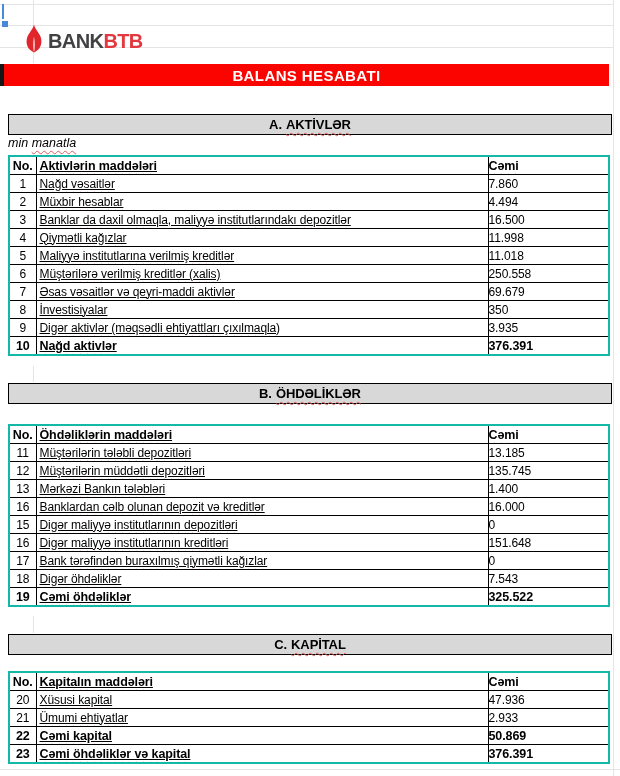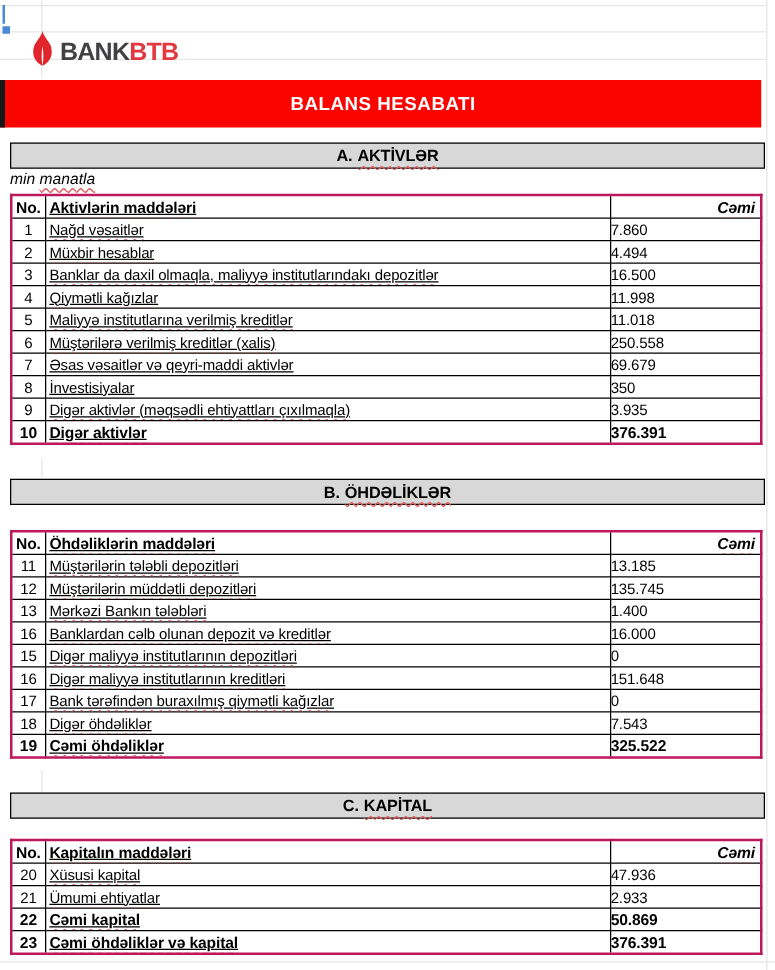--- a/index.html
+++ b/index.html
@@ -15,50 +15,50 @@
   
   .sel-line{position:absolute;left:2px;top:4px;width:2px;height:15px;background:#4a89d8;}
   .sel-square{position:absolute;left:2px;top:21px;width:6px;height:6px;background:#4a89d8;}
   
   .logo{position:absolute;left:24px;top:24px;display:flex;align-items:center;gap:4px;}
   .logo-text{font-size:20px;font-weight:600;letter-spacing:-0.6px;line-height:1;}
   .logo-bank{color:#414042;}
   .logo-btb{color:#e2383f;text-align:right;}
   
   .banner{
-    position:absolute;left:0;top:64px;width:605px;height:38px;
+    position:absolute;left:0;top:64px;width:605px;height:22px;
     background:#fb0400;border-left:4px solid #161616;
     display:flex;align-items:center;justify-content:center;
   }
   .banner-title{color:#fff;font-weight:700;font-size:15px;letter-spacing:0.4px;}
   
   .band{
     position:absolute;left:8px;width:602px;height:19px;
     background:#d8d8d8;border:1px solid #000;
     display:flex;align-items:center;justify-content:center;
     font-weight:700;font-size:13px;letter-spacing:-0.1px;
   }
   .band .letter{margin-right:4px;}
   
   .unit-note{
     position:absolute;left:8px;top:136px;width:602px;
     font-style:italic;font-size:12.5px;
   }
   
   table{
     position:absolute;left:8px;width:580px;
-    border-collapse:collapse;border:2px solid #be185d;
+    border-collapse:collapse;border:2px solid #14b8a6;
     font-size:12px;letter-spacing:-0.1px;table-layout:fixed;
   }
   th,td{border:1px solid #000;height:17px;padding:0;overflow:hidden;white-space:nowrap;}
   th{font-weight:700;font-size:12.5px;}
   .c-no{width:27px;text-align:center;}
   .c-label{width:452px;text-align:left;padding-left:3px;text-decoration:underline;}
   .c-val{width:121px;text-align:left;padding-right:4px;}
-  th.c-val{text-align:right;font-style:italic;}
+  th.c-val{text-align:left;}
   tr.total{font-weight:700;font-size:12.5px;}
   
   .sp{
     text-decoration:underline;
     text-decoration-style:wavy;
     text-decoration-color:#e05c5c;
     text-decoration-thickness:1px;
     text-underline-offset:3px;
   }
   .t-a{top:155px;}
@@ -160,21 +160,21 @@
         <td class="c-label"><span>İnvestisiyalar</span></td>
         <td class="c-val">350</td>
       </tr>
       <tr>
         <td class="c-no">9</td>
         <td class="c-label"><span class="sp">Digər aktivlər (məqsədli ehtiyattları çıxılmaqla)</span></td>
         <td class="c-val">3.935</td>
       </tr>
       <tr class="total">
         <td class="c-no">10</td>
-        <td class="c-label"><span class="sp">Digər aktivlər</span></td>
+        <td class="c-label"><span class="sp">Nağd aktivlər</span></td>
         <td class="c-val">376.391</td>
       </tr>
     </tbody>
 </table>
 
 <div class="band band-b">
   <span class="letter">B.</span>
   <span class="sp">ÖHDƏLİKLƏR</span>
 </div>
 

